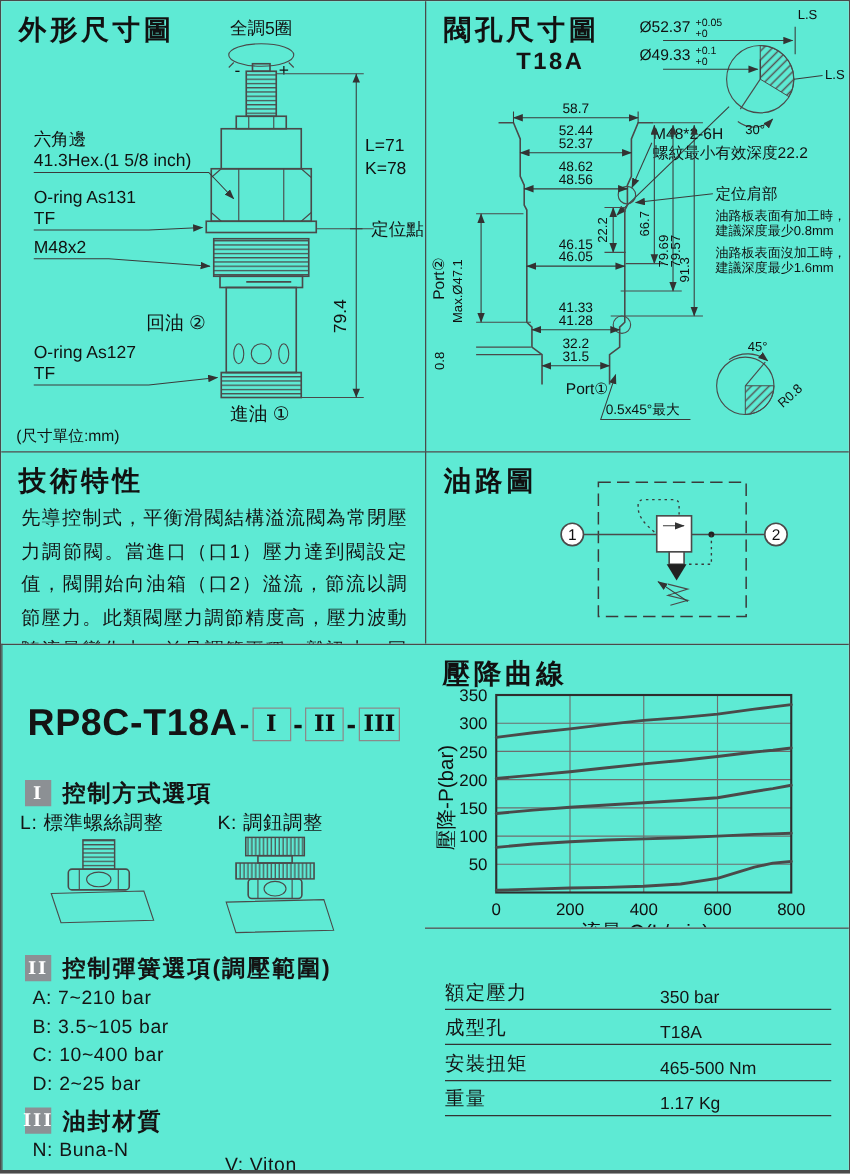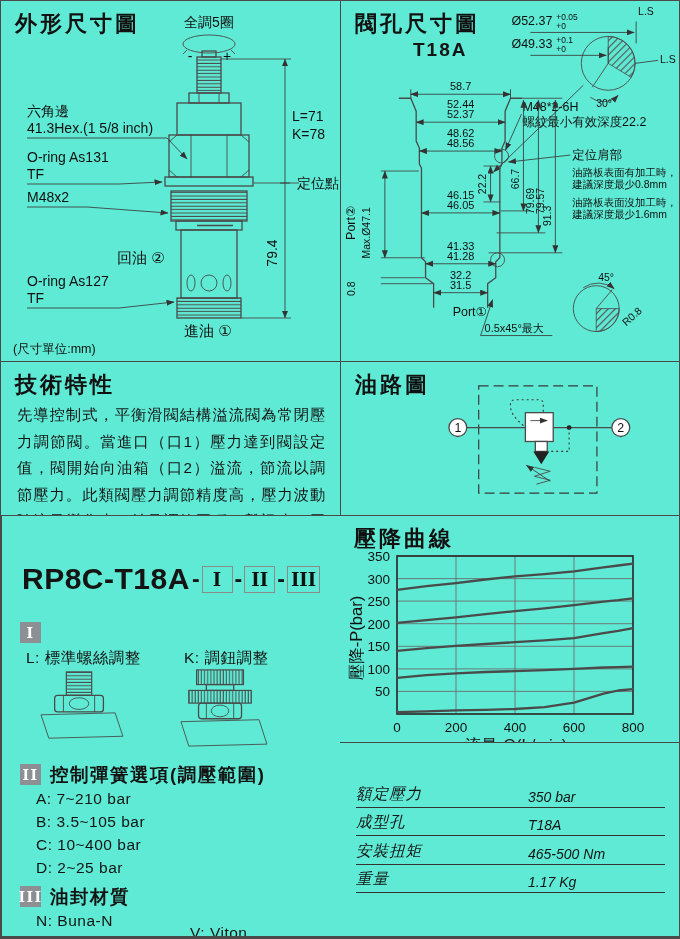--- a/index.html
+++ b/index.html
@@ -46,26 +46,26 @@
 
   
   .model-row{position:absolute;top:46px;left:20px;display:flex;align-items:center;}
   .model-txt{font-size:30px;font-weight:700;letter-spacing:0.5px;}
   .mdash{font-size:23px;font-weight:700;margin:0 2px;}
   .mbox{display:inline-flex;align-items:center;justify-content:center;min-width:23px;height:25px;padding:0 3px;
         border:1.6px solid #8a8a8a;font-family:"DejaVu Serif","Liberation Serif",serif;font-weight:700;font-size:18px;color:#111;}
   .opth{position:absolute;left:18px;display:flex;align-items:center;font-size:18.5px;font-weight:700;letter-spacing:1.5px;}
   .badge{display:inline-flex;align-items:center;justify-content:center;width:21px;height:21px;background:#8c9094;color:#fff;
          font-family:"DejaVu Serif","Liberation Serif",serif;font-weight:700;font-size:14px;margin-right:9px;flex:none;}
-  .optitem{position:absolute;font-size:15.5px;letter-spacing:0.5px;margin-left:10px;}
+  .optitem{position:absolute;font-size:15.5px;letter-spacing:0.5px;}
   .advimg{position:absolute;}
 
   
   .ptable{position:absolute;left:16px;right:14px;top:36px;}
-  .prow{display:flex;align-items:flex-end;height:28.6px;border-bottom:1.3px solid #333;padding-bottom:2px;box-sizing:border-box;font-style:italic;}
+  .prow{display:flex;align-items:flex-end;height:28.6px;border-bottom:1.3px solid #333;padding-bottom:2px;box-sizing:border-box;}
   .plabel{width:172px;font-size:15.5px;letter-spacing:1px;}
   .pvalue{font-size:14px;}
 </style>
 </head>
 <body>
 
 <svg width="0" height="0" style="position:absolute" aria-hidden="true">
   <defs>
     <marker id="arw" markerWidth="9" markerHeight="8" refX="7.5" refY="3" orient="auto-start-reverse" markerUnits="userSpaceOnUse">
       <path d="M0,0L8,3L0,6Z" fill="#333"></path>
@@ -330,20 +330,21 @@
       <span class="mdash">-</span>
       <span class="mbox">I</span>
       <span class="mdash">-</span>
       <span class="mbox">II</span>
       <span class="mdash">-</span>
       <span class="mbox">III</span>
     </div>
 
     <div class="opth" style="top:106px">
       <span class="badge">I</span>
+      <span>控制方式選項</span>
     </div>
     <div class="optitem" style="left:14px;top:132px">L: 標準螺絲調整</div>
     <div class="optitem" style="left:172px;top:132px">K: 調鈕調整</div>
 
     <svg class="advimg" style="left:30px;top:152px" width="96" height="78" viewBox="0 0 96 80">
       <rect x="34" y="4" width="26" height="24" fill="url(#thr)" stroke="#4a4a4a" stroke-width="1.2"></rect>
       <rect x="22" y="28" width="50" height="17" rx="3" class="dln"></rect>
       <ellipse cx="47" cy="36.5" rx="10" ry="6" class="thn"></ellipse>
       <line x1="31" y1="28" x2="31" y2="45" class="thn"></line>
         <line x1="63" y1="28" x2="63" y2="45" class="thn"></line>

